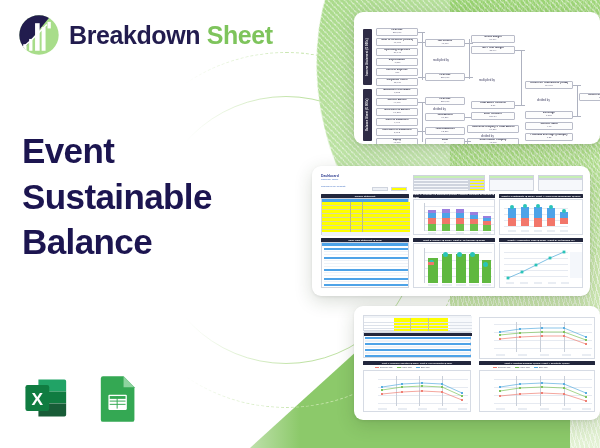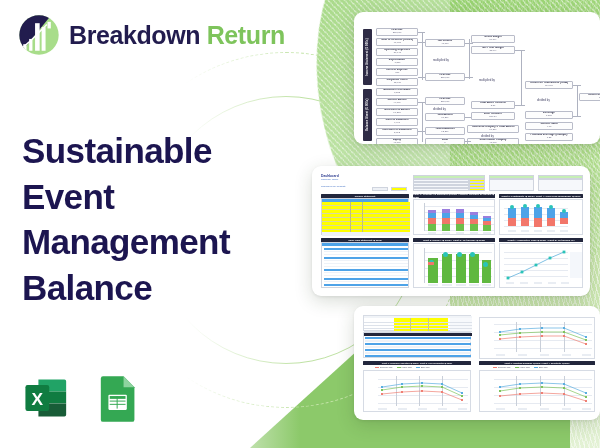--- a/index.html
+++ b/index.html
@@ -202,28 +202,27 @@
         <path d="M0 64 L0 0 L52 0 Z" fill="#221c4e"></path>
         <rect x="26" y="14" width="7" height="42" fill="#ffffff"></rect>
         <rect x="36" y="20" width="6" height="36" fill="#ffffff"></rect>
         <rect x="45" y="12" width="5" height="10" fill="#ffffff"></rect>
         <rect x="17" y="38" width="5" height="18" fill="#ffffff"></rect>
         <rect x="8" y="46" width="5" height="10" fill="#ffffff"></rect>
         <path d="M6 52 L20 40 L30 30 L44 16" stroke="#ffffff" stroke-width="2.2" fill="none"></path>
       </g>
     </svg>
     <div class="logo-text">
-      <span class="lt-dark">Breakdown</span><span>&nbsp;</span><span class="lt-green">Return</span>
+      <span class="lt-dark">Breakdown</span><span>&nbsp;</span><span class="lt-green">Sheet</span>
     </div>
   </div>
 
   <div class="headline">
+    <div>Event</div>
     <div>Sustainable</div>
-    <div>Event</div>
-    <div>Management</div>
     <div>Balance</div>
   </div>
 
   <div class="formats">
     <svg class="fmt" viewBox="0 0 48 48">
       <path d="M17 7h24a1.6 1.6 0 0 1 1.6 1.6V18H17z" fill="#21A366"></path>
       <path d="M42.6 18v11H17V18z" fill="#107C41"></path>
       <path d="M42.6 29v10.4A1.6 1.6 0 0 1 41 41H17V29z" fill="#185C37"></path>
       <path d="M17 7h9.5v34H17z" fill="#33C481" opacity="0"></path>
       <rect x="5" y="12" width="22" height="24" rx="2" fill="#107C41"></rect>

